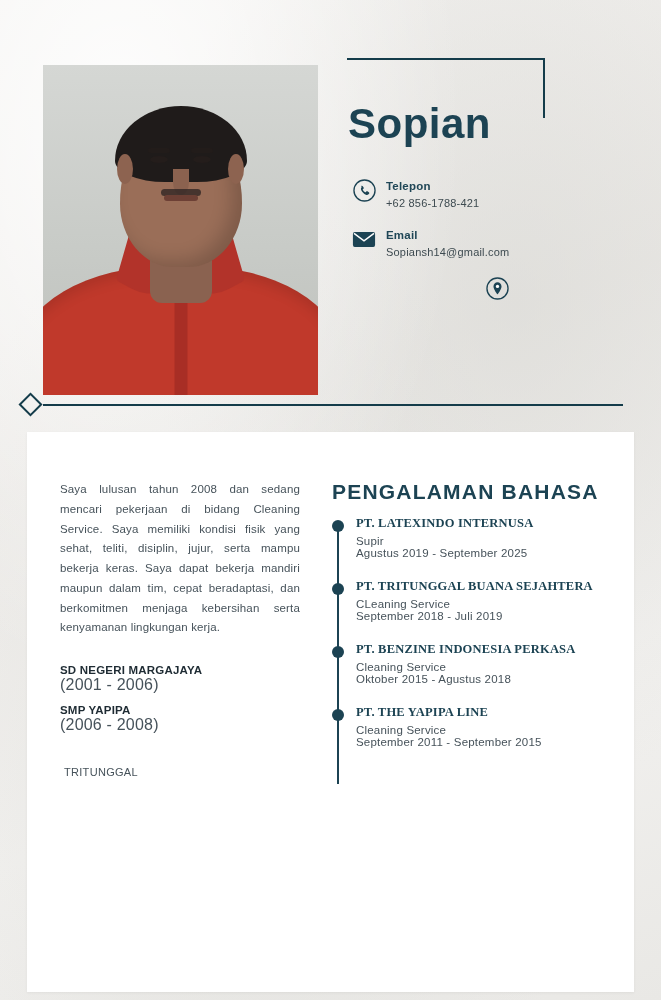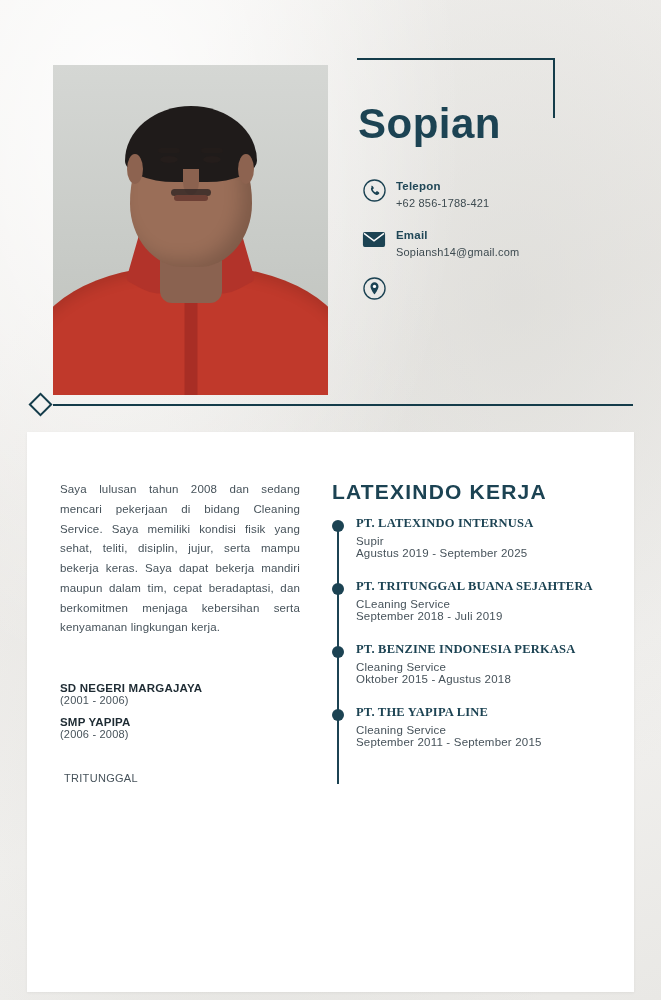--- a/index.html
+++ b/index.html
@@ -22,21 +22,21 @@
     position: absolute; inset: 0;
     background:
       radial-gradient(ellipse at 18% 12%, rgba(255,255,255,0.85) 0%, rgba(255,255,255,0) 45%),
       radial-gradient(ellipse at 78% 30%, rgba(214,214,210,0.55) 0%, rgba(255,255,255,0) 50%),
       radial-gradient(ellipse at 35% 78%, rgba(220,220,216,0.5) 0%, rgba(255,255,255,0) 55%),
       linear-gradient(160deg, #f4f3f1 0%, #eceae7 40%, #f2f1ef 70%, #e9e8e5 100%);
     pointer-events: none;
   }
 
   
-  .header { position: absolute; left: 18px; top: 0; width: 565px; height: 420px; }
+  .header { position: absolute; left: 8px; top: 0; width: 565px; height: 420px; }
 
   .photo-frame {
     position: absolute;
     left: 35px; top: 65px;
     width: 275px; height: 330px;
     background: #cfd3d2;
     overflow: hidden;
   }
   
   .ph-bg { position: absolute; inset: 0; background: linear-gradient(180deg,#d5d7d4 0%, #c8cbc7 55%, #bdc0bb 100%); }
@@ -94,21 +94,21 @@
     position: absolute; left: 14px; top: 396px; width: 17px; height: 17px;
     border: 2px solid #143c4a; transform: rotate(45deg); background: transparent;
   }
 
   .name {
     position: absolute; left: 340px; top: 100px;
     font-size: 42px; font-weight: 700; letter-spacing: 0.5px; color: #1c4353;
   }
 
   .contact-list { position: absolute; left: 344px; top: 176px; width: 300px; }
-  .contact-row { display: flex; align-items: flex-start; margin-bottom: 14px; }
+  .contact-row { display: flex; align-items: flex-start; margin-bottom: 14px; justify-content: center; }
   .cicon {
     flex: 0 0 auto; width: 24px; height: 24px; margin-right: 10px; margin-top: 2px;
     display: flex; align-items: center; justify-content: center;
   }
   .cicon svg { display: block; }
   .ctext { flex: 1 1 auto; }
   .clabel { font-size: 11.5px; font-weight: 700; color: #1f4656; letter-spacing: .2px; }
   .cvalue { font-size: 11px; color: #3d4a50; line-height: 1.5; letter-spacing: .2px; }
   .cvalue .line { display: block; }
 
@@ -122,23 +122,23 @@
 
   .sec-title {
     font-size: 21px; font-weight: 700; color: #1c4353; letter-spacing: 1.2px;
     margin-bottom: 12px;
   }
   .sec-title.big { font-size: 21px; }
   .profile-text {
     font-size: 11.5px; color: #46525a; line-height: 1.72; text-align: justify;
     letter-spacing: .15px;
   }
-  .edu-block { margin-top: 18px; }
+  .edu-block { margin-top: 0; }
   .edu-school { font-size: 11.5px; font-weight: 700; color: #1e2b33; letter-spacing: .2px; }
-  .edu-year { font-size: 11px; color: #46525a; margin-bottom: 10px; letter-spacing: .2px; }
+  .edu-year { font-size: 16px; color: #46525a; margin-bottom: 10px; letter-spacing: .2px; }
   .lang-item { font-size: 11px; color: #46525a; padding-left: 4px; letter-spacing: .3px; }
   .gap-32 { height: 26px; }
   .gap-26 { height: 22px; }
 
   
   .timeline { position: relative; padding-left: 24px; margin-top: 2px; }
   .tl-line {
     position: absolute; left: 5px; top: 6px; bottom: -36px; width: 2px; background: #1c4353;
   }
   .tl-item { position: relative; margin-bottom: 20px; }
@@ -241,21 +241,21 @@
         <div class="edu-year">(2001 - 2006)</div>
         <div class="edu-school">SMP YAPIPA</div>
         <div class="edu-year">(2006 - 2008)</div>
       </div>
 
       <div class="gap-26"></div>
       <div class="lang-item">TRITUNGGAL</div>
     </div>
 
     <div class="col-right">
-      <div class="sec-title big">LATEXINDO KERJA</div>
+      <div class="sec-title big">PENGALAMAN BAHASA</div>
 
       <div class="timeline">
         <div class="tl-line"></div>
 
         <div class="tl-item">
           <span class="tl-dot"></span>
           <div class="tl-company">PT. LATEXINDO INTERNUSA</div>
           <div class="tl-role">Supir</div>
           <div class="tl-period">Agustus 2019 - September 2025</div>
         </div>

